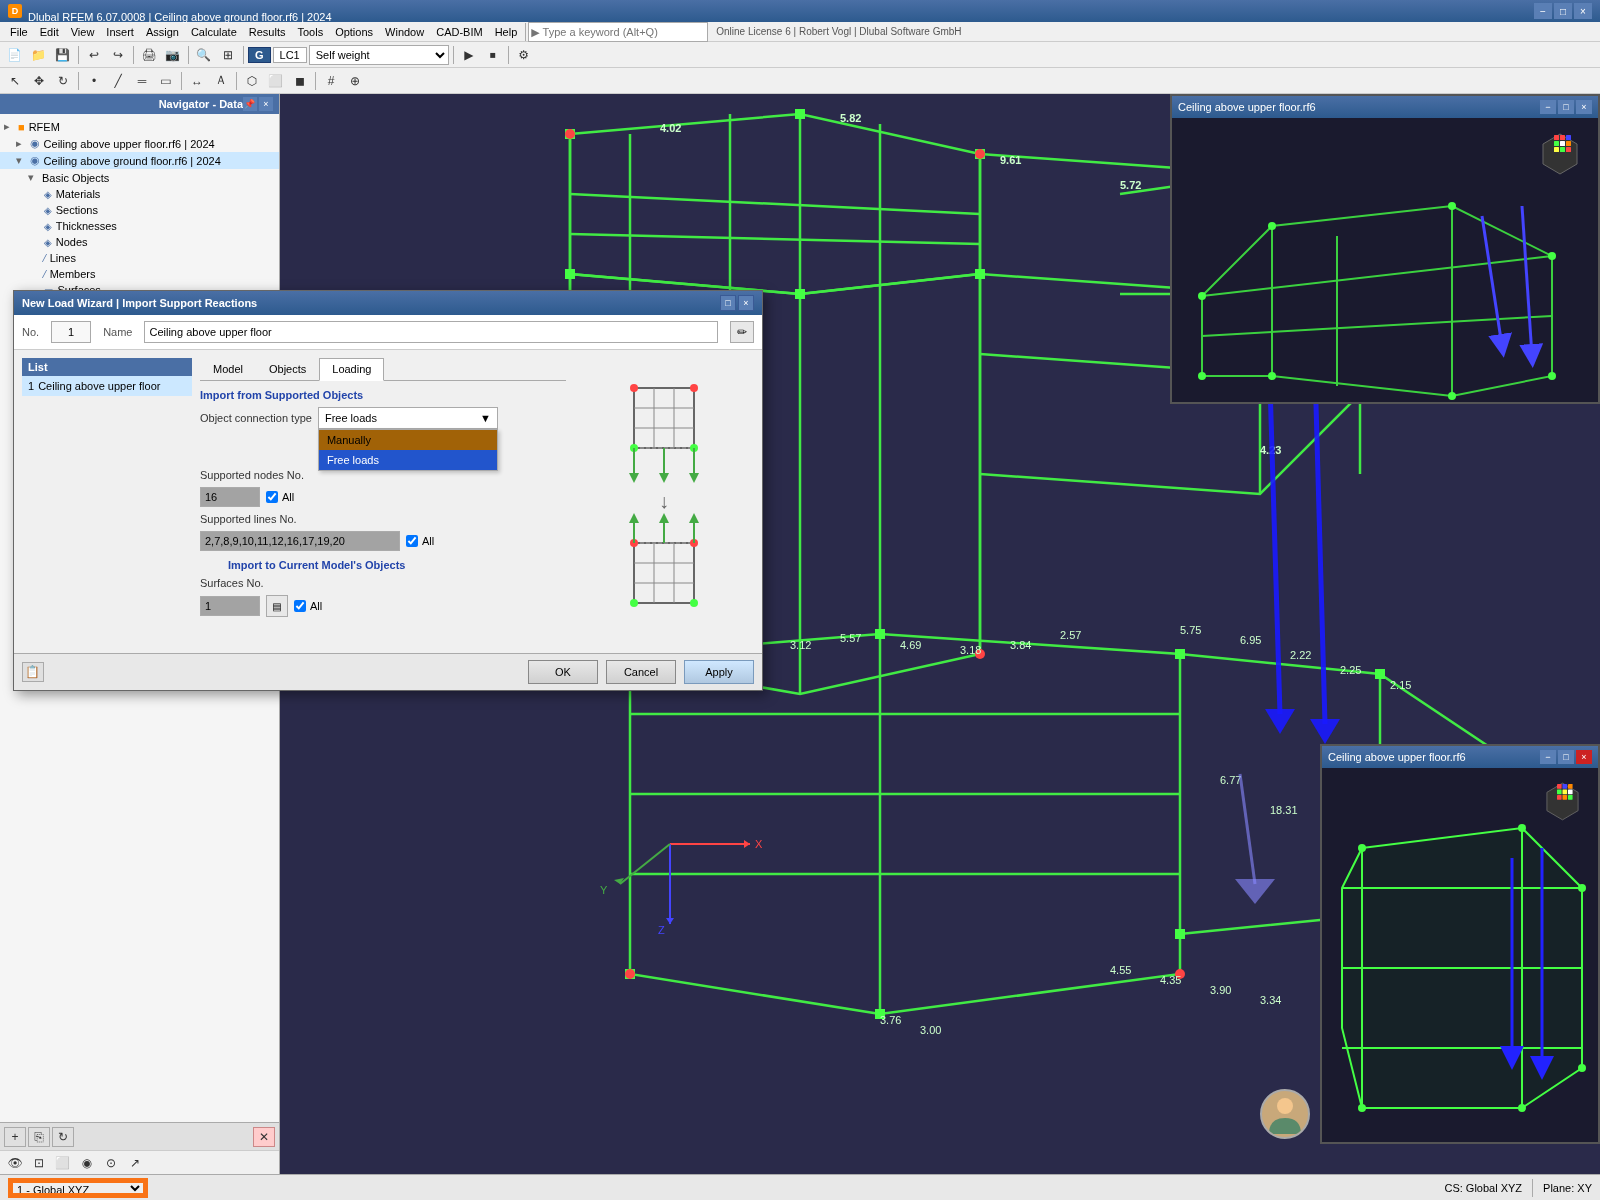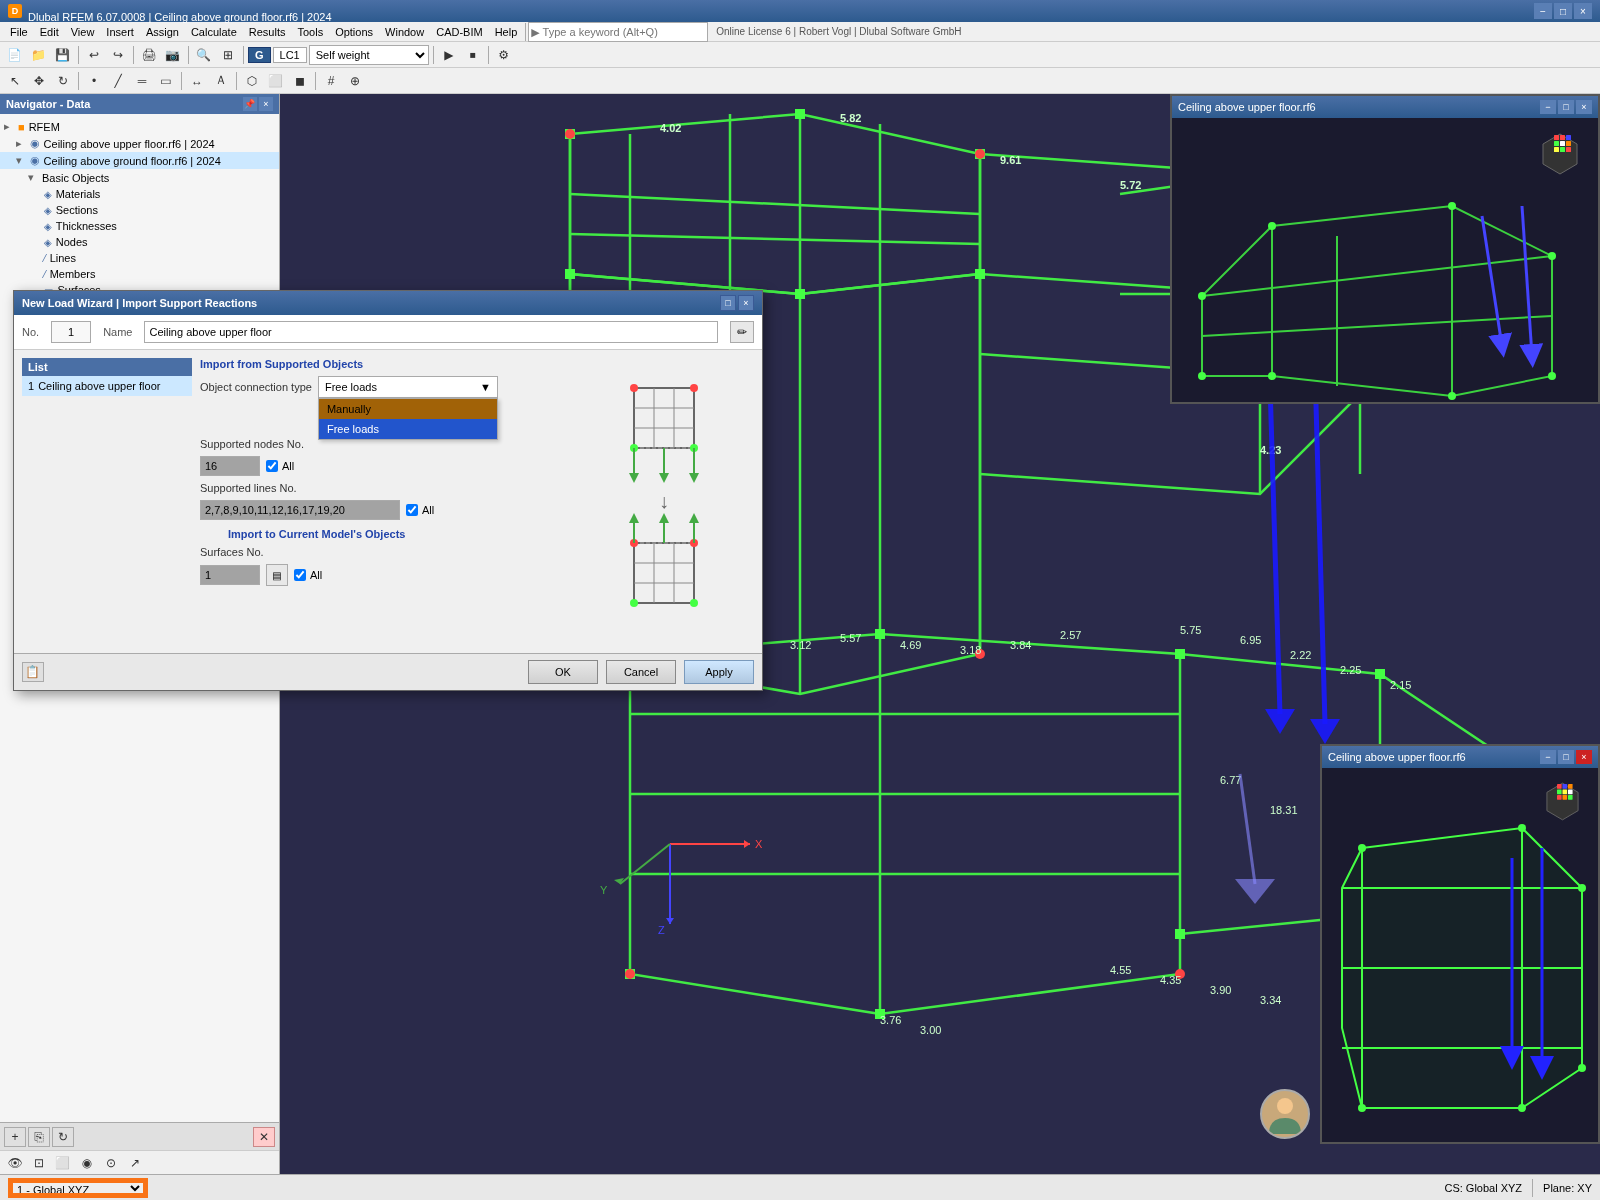--- a/index.html
+++ b/index.html
@@ -56,21 +56,21 @@
       flex-direction: column;
     }
     .navigator-header {
       background: #4a6fa5;
       color: white;
       padding: 3px 6px;
       font-size: 11px;
       font-weight: bold;
       display: flex;
       align-items: center;
-      justify-content: space-between;
+      justify-content: flex-end;
     }
     .navigator-header-btns { display: flex; gap: 2px; }
     .nav-hdr-btn { width: 14px; height: 14px; background: #5a7fb5; border: none; color: white; font-size: 9px; cursor: pointer; }
     .nav-tree { flex: 1; overflow-y: auto; padding: 4px 0; }
     .nav-item { padding: 2px 4px; cursor: pointer; display: flex; align-items: center; gap: 4px; }
     .nav-item.selected { background: #cce8ff; }
     .nav-item .expand-icon { width: 10px; color: #666; }
     .nav-view-toolbar { height: 24px; background: #f0f0f0; border-top: 1px solid #ccc; display: flex; align-items: center; padding: 2px 4px; gap: 2px; }
 
     
@@ -227,21 +227,21 @@
   <button class="tb-icon-btn">↪</button>
   <div class="toolbar-sep"></div>
   <button class="tb-icon-btn">🖨</button>
   <button class="tb-icon-btn">📷</button>
   <div class="toolbar-sep"></div>
   <button class="tb-icon-btn">🔍</button>
   <button class="tb-icon-btn">⊞</button>
   <div class="toolbar-sep"></div>
   <span style="background:#2d5a8e;color:white;padding:1px 6px;font-size:11px;font-weight:bold;border:1px solid #1a3a6e;">G</span>
   <span style="background:white;border:1px solid #aaa;padding:1px 6px;font-size:11px;">LC1</span>
-  <select class="toolbar-dropdown" style="width:120px;">
+  <select class="toolbar-dropdown" style="width:140px;">
     <option>Self weight</option>
   </select>
   <div class="toolbar-sep"></div>
   <button class="tb-icon-btn">▶</button>
   <button class="tb-icon-btn">⏹</button>
   <div class="toolbar-sep"></div>
   <button class="tb-icon-btn">⚙</button>
 </div>
 
 <div class="toolbar-area" style="height:26px;">
@@ -644,20 +644,25 @@
       <div class="left-list">
         <div class="list-header">List</div>
         <div class="list-item-row selected">
           <span>1</span>
           <span>Ceiling above upper floor</span>
         </div>
       </div>
 
       <div class="right-form">
 
+        <div class="tab-bar">
+          <div class="tab">Model</div>
+          <div class="tab">Objects</div>
+          <div class="tab active">Loading</div>
+        </div>
 
         <div>
           <div class="section-header">Import from Supported Objects</div>
 
           <div class="form-row">
             <span class="form-label">Object connection type</span>
 
             <div class="dropdown-container">
               <div class="dropdown-trigger">
                 <span>Free loads</span>

